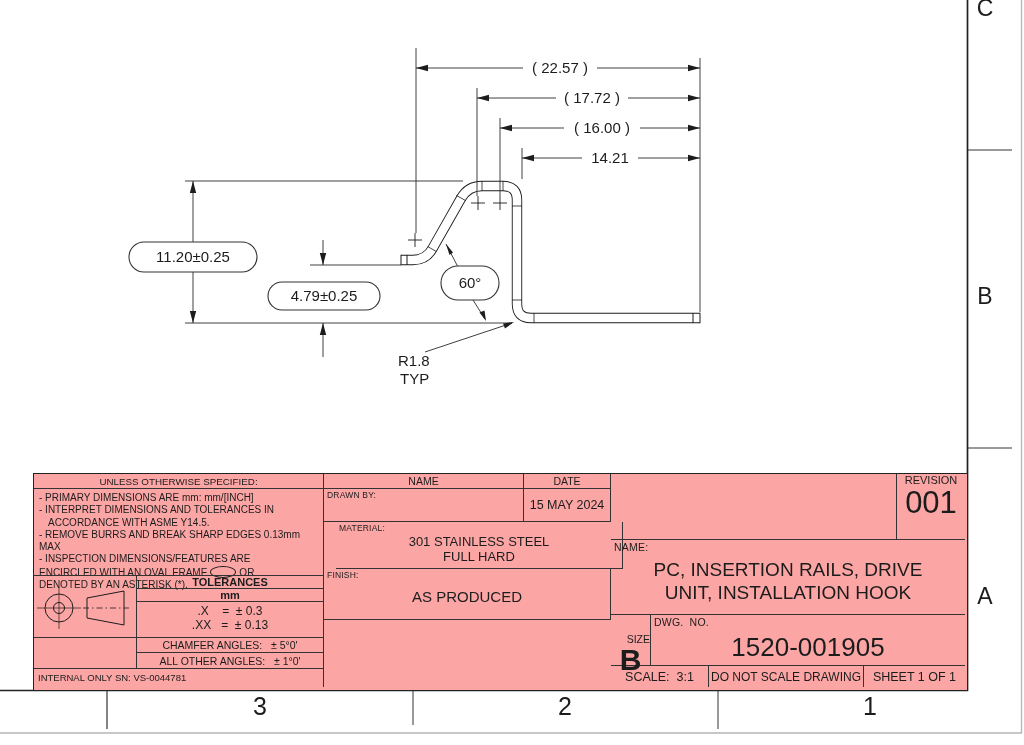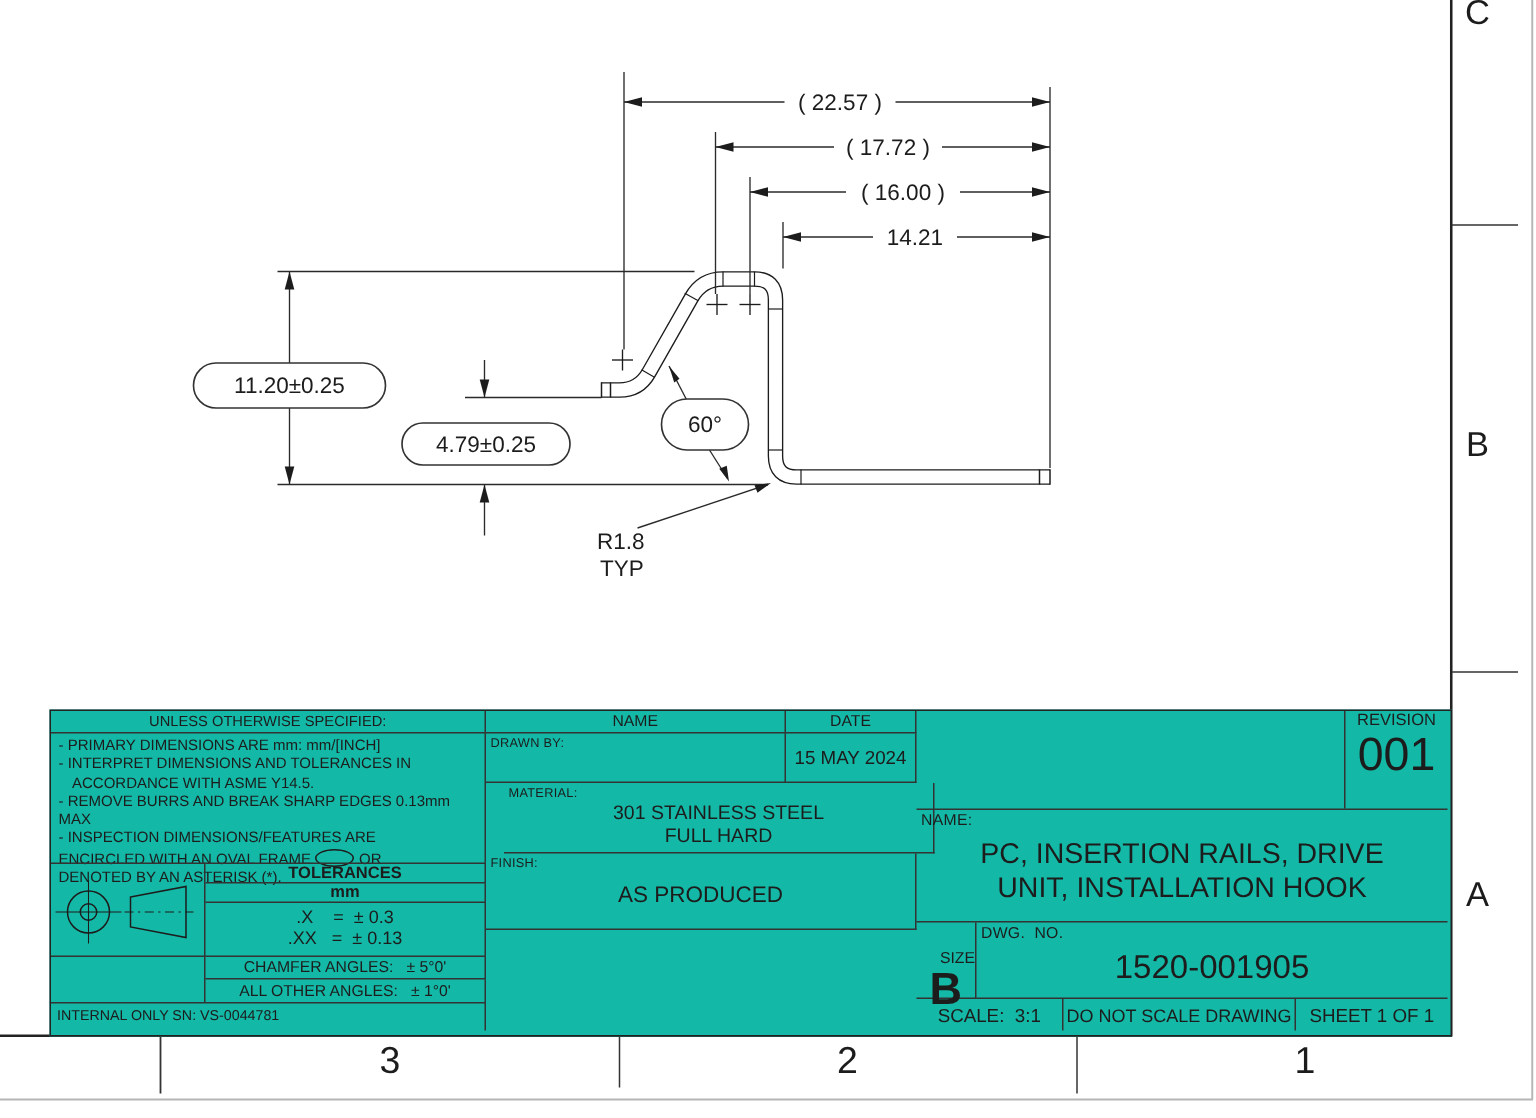--- a/index.html
+++ b/index.html
@@ -5,21 +5,21 @@
   html,body{margin:0;padding:0;background:#fff;width:1024px;height:745px;overflow:hidden;
     font-family:"Liberation Sans",sans-serif;color:#1c1c1c;}
   #sheet{position:relative;width:1024px;height:745px;background:#fff;}
   svg{position:absolute;left:0;top:0;}
   svg text{fill:#1c1c1c;font-family:"Liberation Sans",sans-serif;}
   .dimtext{font-size:15px;}
   .zonetext{font-size:23px;fill:#2a2a2a;}
 
   
   .tb{position:absolute;left:33px;top:473px;width:935px;height:218px;border:1.7px solid #222;
-      box-sizing:border-box;background:#14b8a6;}
+      box-sizing:border-box;background:#fca5a5;}
   .tb .cell{position:absolute;box-sizing:border-box;font-size:10px;}
   .bR{border-right:1px solid #333;} .bB{border-bottom:1px solid #333;} .bT{border-top:1px solid #333;}
   .bL{border-left:1px solid #333;}
   .ctr{display:flex;align-items:center;justify-content:center;text-align:center;}
   .small-label{position:absolute;left:3px;top:1px;font-size:8.5px;letter-spacing:.2px;}
   .notes{font-size:9.8px;line-height:12.3px;padding:3px 3px 0 5px;}
   .notes .ind{padding-left:9px;}
   .oval-glyph{display:inline-block;width:24px;height:10px;border:1px solid #1c1c1c;
       border-radius:50%/50%;vertical-align:-2px;margin:0 3px;}
   .pre{white-space:pre;}
@@ -238,21 +238,21 @@
       <div>UNIT, INSTALLATION HOOK</div>
     </div>
   </div>
 
   <div class="cell bR bB" style="left:577px;top:141px;width:40px;height:51px;">
     <div style="text-align:right;font-size:10.5px;margin-top:18px;">SIZE</div>
     <div style="text-align:center;font-size:30px;font-weight:bold;line-height:30px;">B</div>
   </div>
   <div class="cell bB" style="left:617px;top:141px;width:314px;height:51px;">
     <span class="small-label" style="font-size:10.5px;white-space:pre;">DWG.  NO.</span>
-    <div style="position:absolute;left:0;top:17px;width:100%;text-align:center;font-size:22px;">1520-001905</div>
+    <div style="position:absolute;left:0;top:17px;width:100%;text-align:center;font-size:26px;">1520-001905</div>
   </div>
 
   <div class="cell bR ctr pre" style="left:577px;top:192px;width:98px;height:21px;font-size:12.5px;"><span class="pre">SCALE:  3:1</span></div>
   <div class="cell bR ctr" style="left:675px;top:192px;width:155px;height:21px;font-size:12px;">
         <span>DO NOT SCALE DRAWING</span>
       </div>
   <div class="cell ctr" style="left:830px;top:192px;width:101px;height:21px;font-size:12.5px;">
         <span>SHEET 1 OF 1</span>
       </div>
 </div>

